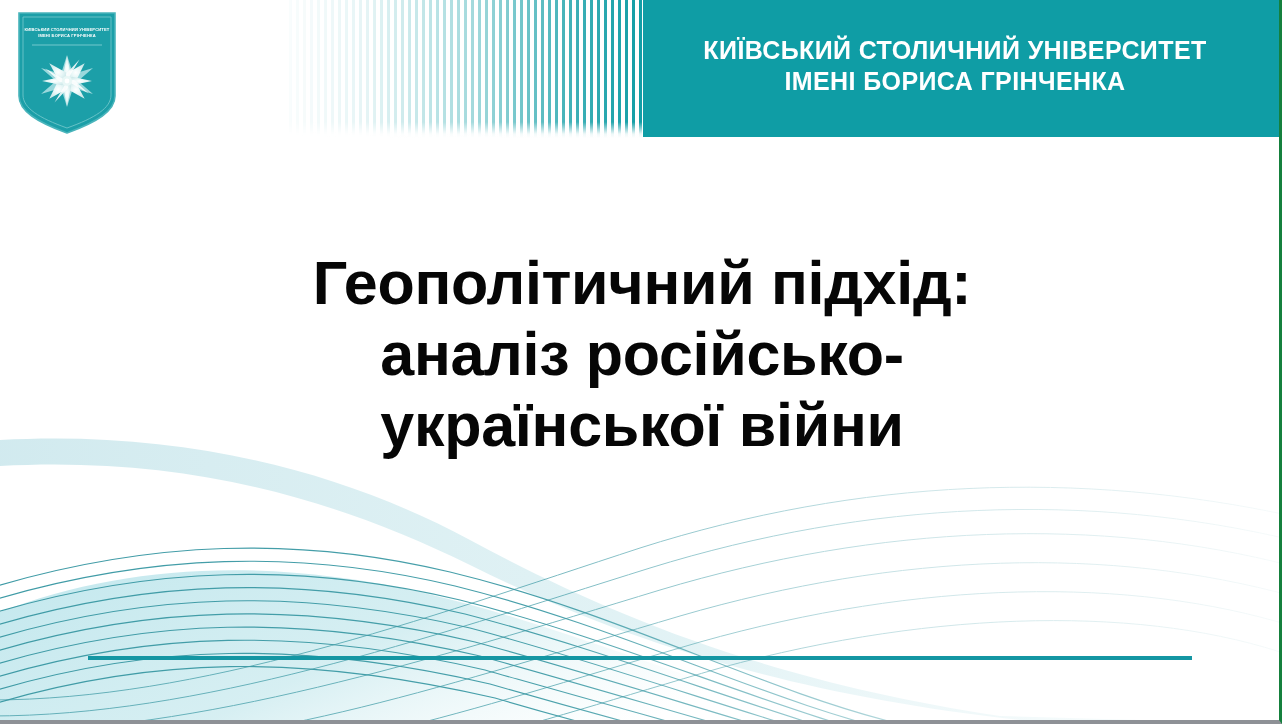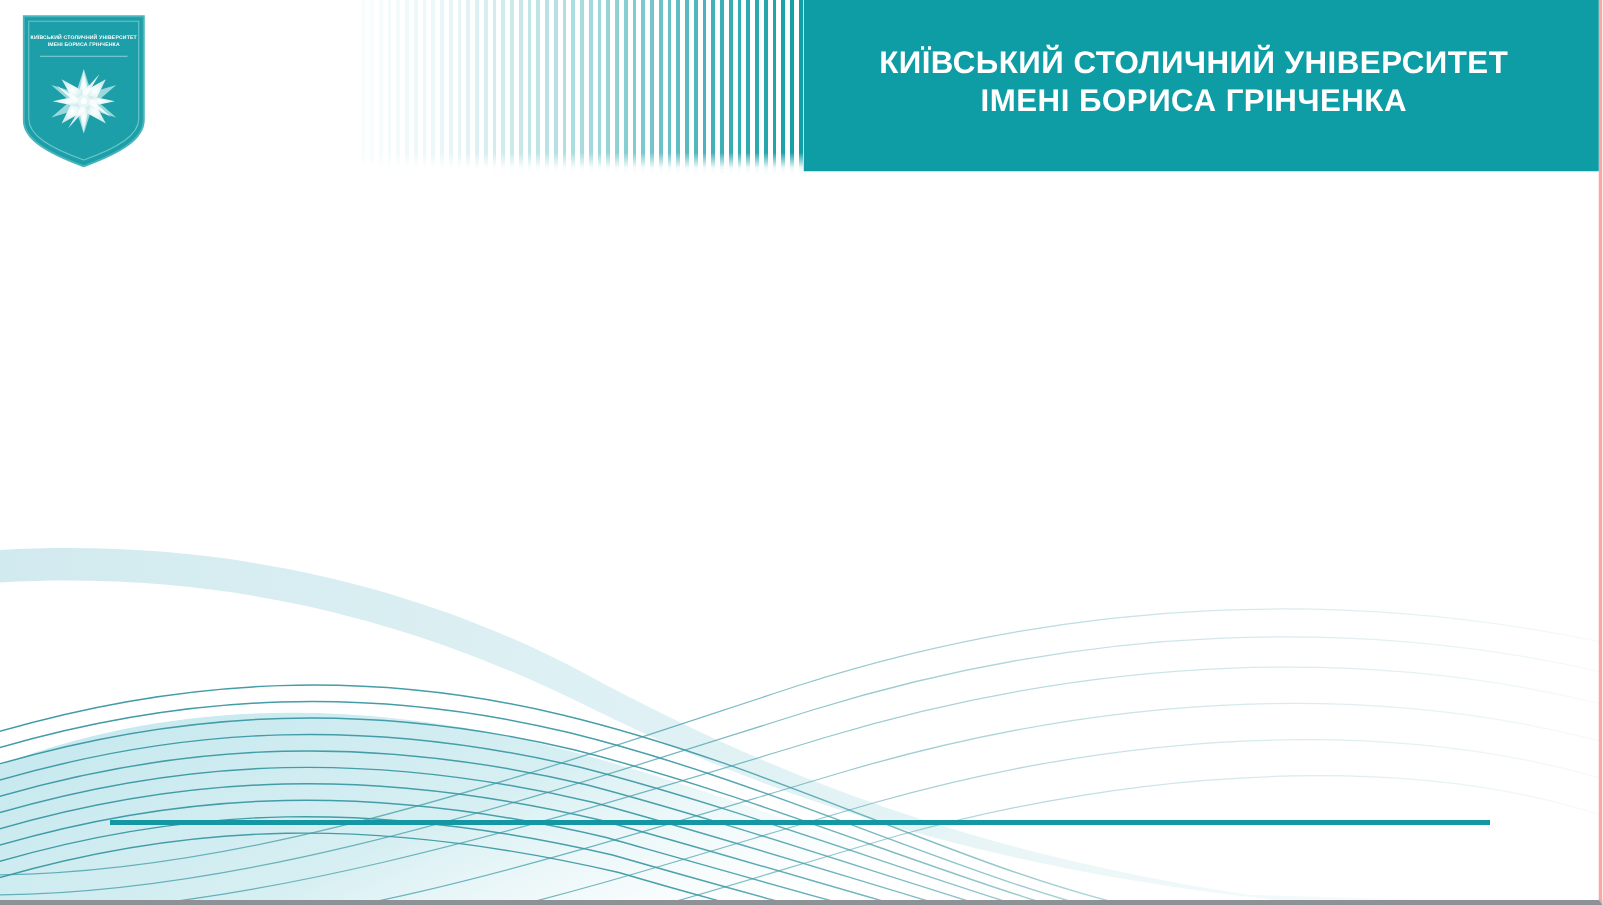--- a/index.html
+++ b/index.html
@@ -12,21 +12,21 @@
     font-family: "Liberation Sans", sans-serif;
   }
 
   .slide {
     position: relative;
     width: 1282px;
     height: 724px;
     background: #ffffff;
     overflow: hidden;
     box-sizing: border-box;
-    border-right: 3px solid #fca5a5;
+    border-right: 3px solid #15803d;
     border-bottom: 4px solid #8e9196;
   }
 
   
   .header-band {
     position: absolute;
     left: 0;
     top: 0;
     width: 1282px;
     height: 138px;
@@ -246,16 +246,17 @@
     <g mask="url(#lineFade)" fill="none" stroke="#3f9ba6" stroke-width="1.0" opacity="0.75">
       <path d="M-10,700 C200,700 420,620 640,548 C860,478 1080,470 1292,516"></path>
       <path d="M-10,716 C200,716 420,640 650,568 C870,500 1090,492 1292,540"></path>
       <path d="M-10,732 C200,732 430,660 660,590 C880,524 1100,516 1292,566"></path>
       <path d="M80,746 C260,748 450,684 680,616 C900,552 1110,546 1292,596"></path>
       <path d="M150,760 C320,764 480,706 700,642 C920,580 1130,576 1292,626"></path>
       <path d="M220,772 C380,778 520,726 720,668 C940,608 1150,606 1292,656"></path>
     </g>
   </svg>
 
+  <div class="title">Геополітичний підхід: аналіз російсько-української війни</div>
 
   <div class="rule"></div>
 
 </div>
 
 </body></html>

